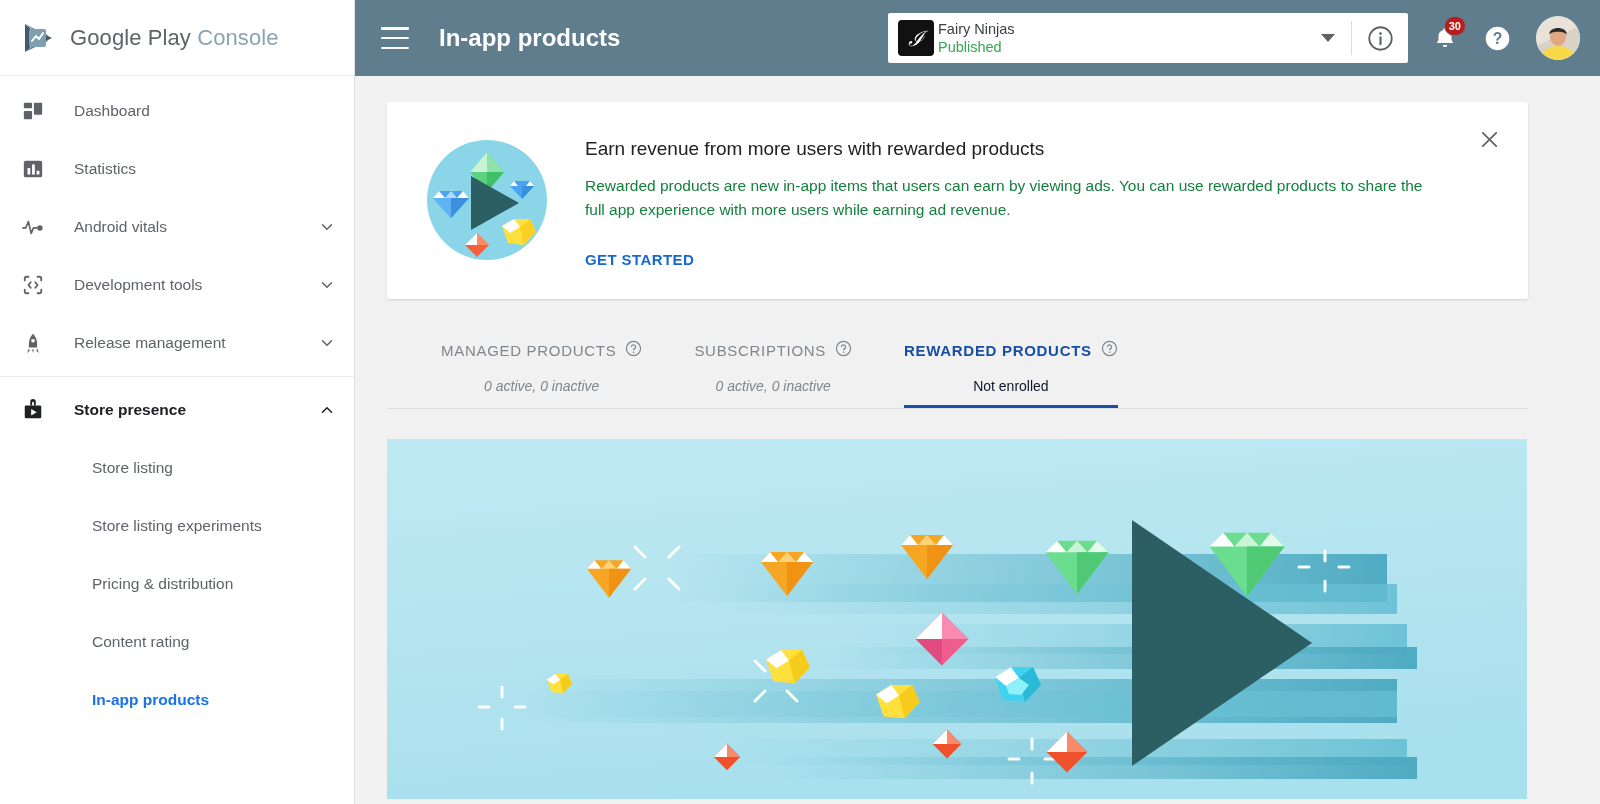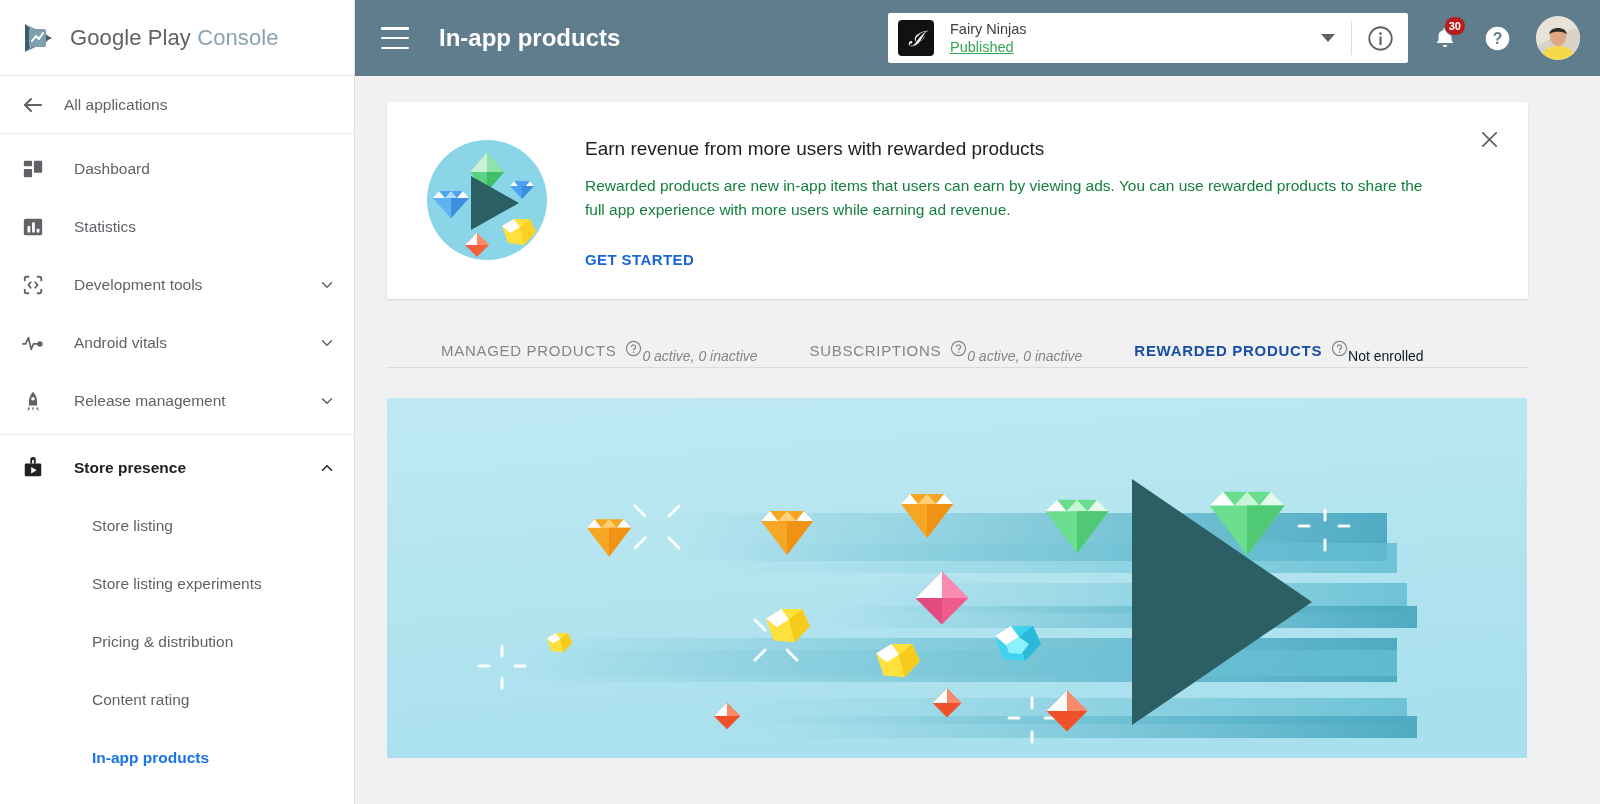--- a/index.html
+++ b/index.html
@@ -66,24 +66,24 @@
   .app-selector {
     margin-left: auto; background: #fff; border-radius: 2px; height: 50px;
     display: flex; align-items: center; width: 520px; cursor: pointer;
   }
   .app-icon {
     width: 36px; height: 36px; background: #111; border-radius: 4px;
     margin-left: 10px; flex: 0 0 36px; color: #fff; display: flex;
     align-items: center; justify-content: center;
     font-family: "DejaVu Serif", serif; font-size: 21px; font-style: italic;
   }
-  .app-meta { margin-left: 16px; display: flex; flex-direction: column;
+  .app-meta { margin-left: 4px; display: flex; flex-direction: column;
               justify-content: center; line-height: 1.25; flex: 1; min-width: 0; }
   .app-name { font-size: 14.5px; color: #3c4043; }
-  .app-status { font-size: 14.5px; color: #34a853; text-decoration: underline; }
+  .app-status { font-size: 14.5px; color: #34a853; }
   .sel-caret { width: 0; height: 0; border-left: 7px solid transparent;
                border-right: 7px solid transparent; border-top: 8px solid #5f6368;
                margin-right: 16px; flex: 0 0 auto; }
   .sel-sep { width: 1px; height: 34px; background: #dadce0; flex: 0 0 1px; }
   .info-btn { width: 56px; display: flex; align-items: center; justify-content: center;
               cursor: pointer; flex: 0 0 56px; }
 
   .top-actions { display: flex; align-items: center; gap: 6px; margin-left: 14px; }
   .icon-btn { width: 46px; height: 46px; display: flex; align-items: center;
               justify-content: center; cursor: pointer; position: relative; }
@@ -114,21 +114,21 @@
     letter-spacing: .4px; cursor: pointer; display: inline-block;
   }
   .promo-close {
     position: absolute; top: 22px; right: 24px; width: 30px; height: 30px;
     cursor: pointer; display: flex; align-items: center; justify-content: center;
   }
 
   
   .tabs { display: flex; margin-top: 34px; border-bottom: 1px solid #dcdcdc;
           padding-left: 28px; }
-  .tab { display: flex; flex-direction: row; align-items: center;
+  .tab { display: flex; flex-direction: column; align-items: center;
          padding: 0 26px 0 26px; cursor: pointer; }
   .tab-head { display: flex; align-items: center; gap: 9px; height: 34px; }
   .tab-label { font-size: 15px; letter-spacing: .7px; color: #80868b; white-space: nowrap; }
   .tab.active .tab-label { color: #174ea6; font-weight: bold; }
   .tab-sub { font-size: 14px; font-style: italic; color: #80868b;
              margin-top: 11px; white-space: nowrap; }
   .tab.active .tab-sub { color: #0f172a; font-style: normal; }
   .tab-underline { height: 3px; width: 100%; background: transparent; margin-top: 11px; }
   .tab.active .tab-underline { background: #174ea6; }
 
@@ -153,29 +153,20 @@
           <path d="M10 19 L14 14 L17 17 L21 11" stroke="#ffffff" stroke-width="2" fill="none" stroke-linecap="round" stroke-linejoin="round"></path>
           <path d="M24 13 L30 16 L24 19 Z" fill="#3f5c6b"></path>
         </svg>
       </span>
       <span class="brand-text">
         <span class="g">Google Play</span>
         <span class="c">Console</span>
       </span>
     </div>
 
-    <div class="nav-top">
-      <span class="ic">
-        <svg viewBox="0 0 24 24" width="24" height="24" fill="none" stroke="#5f6368" stroke-width="2" stroke-linecap="round" stroke-linejoin="round">
-          <path d="M20 12 H4"></path>
-            <path d="M10 6 L4 12 L10 18"></path>
-        </svg>
-      </span>
-      <span class="lbl">All applications</span>
-    </div>
 
     <nav class="nav-list">
 
       <div class="nav-item">
         <span class="ic">
           <svg viewBox="0 0 24 24" width="22" height="22" fill="#5f6368">
             <rect x="2" y="3" width="9" height="6" rx="1"></rect>
             <rect x="13" y="3" width="9" height="13" rx="1"></rect>
             <rect x="2" y="12" width="9" height="9" rx="1"></rect>
           </svg>
@@ -186,49 +177,49 @@
       <div class="nav-item">
         <span class="ic">
           <svg viewBox="0 0 24 24" width="22" height="22">
             <rect x="2" y="3" width="20" height="18" rx="2" fill="#5f6368"></rect>
             <rect x="6" y="11" width="3" height="7" fill="#ffffff"></rect>
             <rect x="11" y="7" width="3" height="11" fill="#ffffff"></rect>
             <rect x="16" y="14" width="3" height="4" fill="#ffffff"></rect>
           </svg>
         </span>
         <span class="lbl">Statistics</span>
+      </div>
+
+      <div class="nav-item">
+        <span class="ic">
+          <svg viewBox="0 0 26 24" width="26" height="22" fill="none" stroke="#5f6368" stroke-width="1.8" stroke-linecap="round" stroke-linejoin="round">
+            <path d="M2 13 H5 L8 6 L11 19 L13.5 13 H17"></path>
+            <circle cx="20.5" cy="13" r="3" fill="#5f6368" stroke="none"></circle>
+          </svg>
+        </span>
+        <span class="lbl">Android vitals</span>
+        <span class="chev">
+          <svg viewBox="0 0 24 24" width="18" height="18" fill="none" stroke="#5f6368" stroke-width="2" stroke-linecap="round" stroke-linejoin="round">
+            <path d="M6 9 L12 15 L18 9"></path>
+          </svg>
+        </span>
       </div>
 
       <div class="nav-item">
         <span class="ic">
           <svg viewBox="0 0 24 24" width="22" height="22" fill="none" stroke="#5f6368" stroke-width="2" stroke-linecap="round" stroke-linejoin="round">
             <path d="M7 3 H5 a2 2 0 0 0 -2 2 V7"></path>
             <path d="M17 3 H19 a2 2 0 0 1 2 2 V7"></path>
             <path d="M7 21 H5 a2 2 0 0 1 -2 -2 V17"></path>
             <path d="M17 21 H19 a2 2 0 0 0 2 -2 V17"></path>
             <path d="M9.5 9 L7 12 L9.5 15"></path>
             <path d="M14.5 9 L17 12 L14.5 15"></path>
           </svg>
         </span>
         <span class="lbl">Development tools</span>
-        <span class="chev">
-          <svg viewBox="0 0 24 24" width="18" height="18" fill="none" stroke="#5f6368" stroke-width="2" stroke-linecap="round" stroke-linejoin="round">
-            <path d="M6 9 L12 15 L18 9"></path>
-          </svg>
-        </span>
-      </div>
-
-      <div class="nav-item">
-        <span class="ic">
-          <svg viewBox="0 0 26 24" width="26" height="22" fill="none" stroke="#5f6368" stroke-width="1.8" stroke-linecap="round" stroke-linejoin="round">
-            <path d="M2 13 H5 L8 6 L11 19 L13.5 13 H17"></path>
-            <circle cx="20.5" cy="13" r="3" fill="#5f6368" stroke="none"></circle>
-          </svg>
-        </span>
-        <span class="lbl">Android vitals</span>
         <span class="chev">
           <svg viewBox="0 0 24 24" width="18" height="18" fill="none" stroke="#5f6368" stroke-width="2" stroke-linecap="round" stroke-linejoin="round">
             <path d="M6 9 L12 15 L18 9"></path>
           </svg>
         </span>
       </div>
 
       <div class="nav-item">
         <span class="ic">
           <svg viewBox="0 0 24 24" width="22" height="22" fill="#5f6368">

